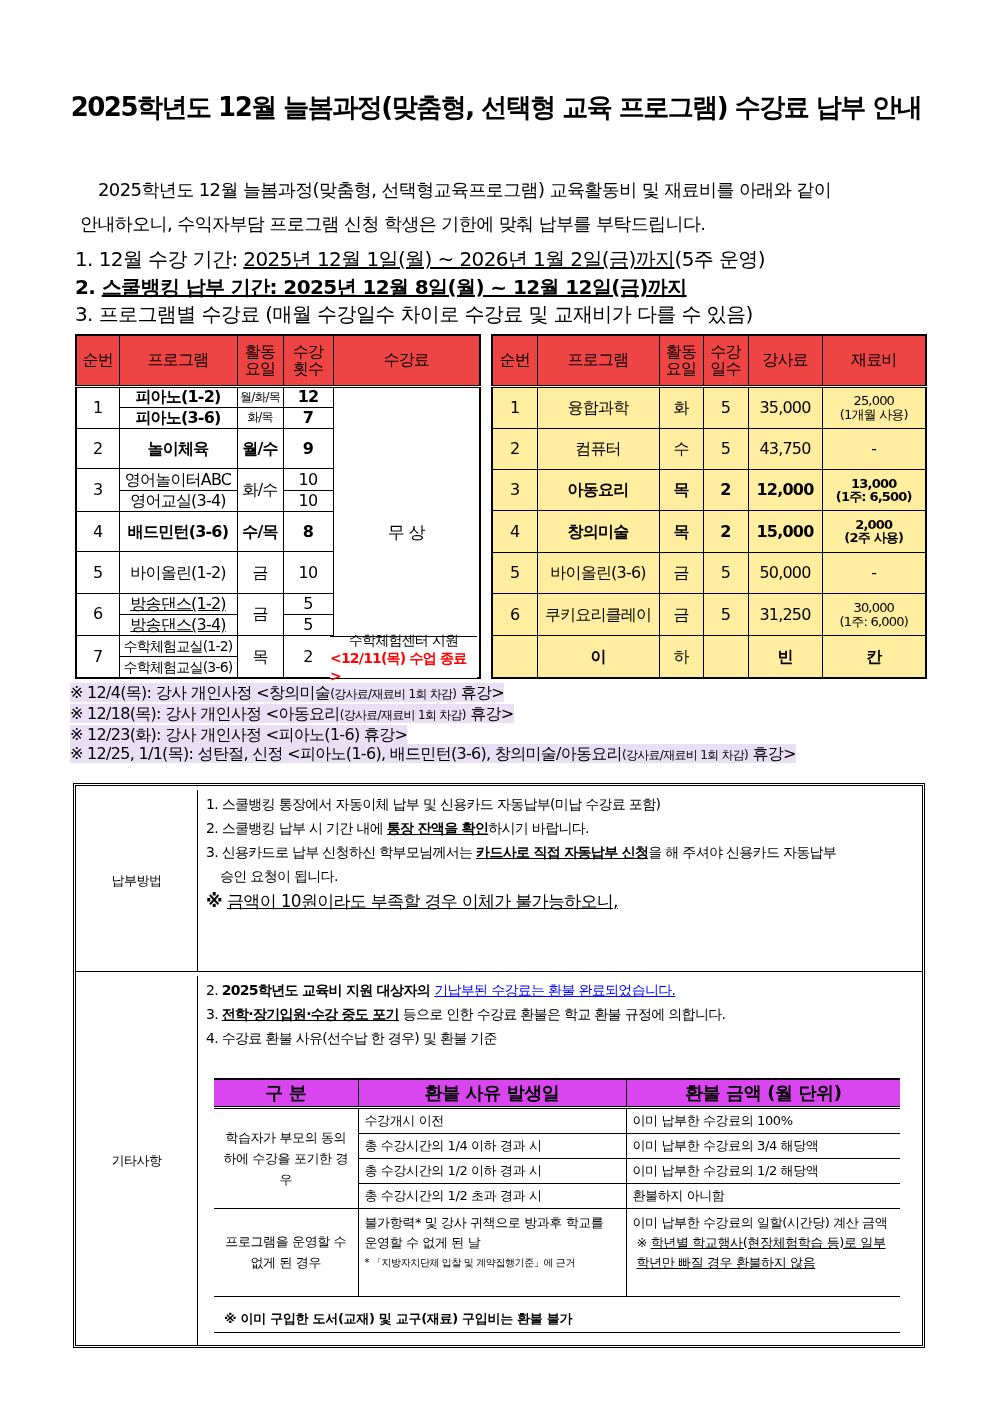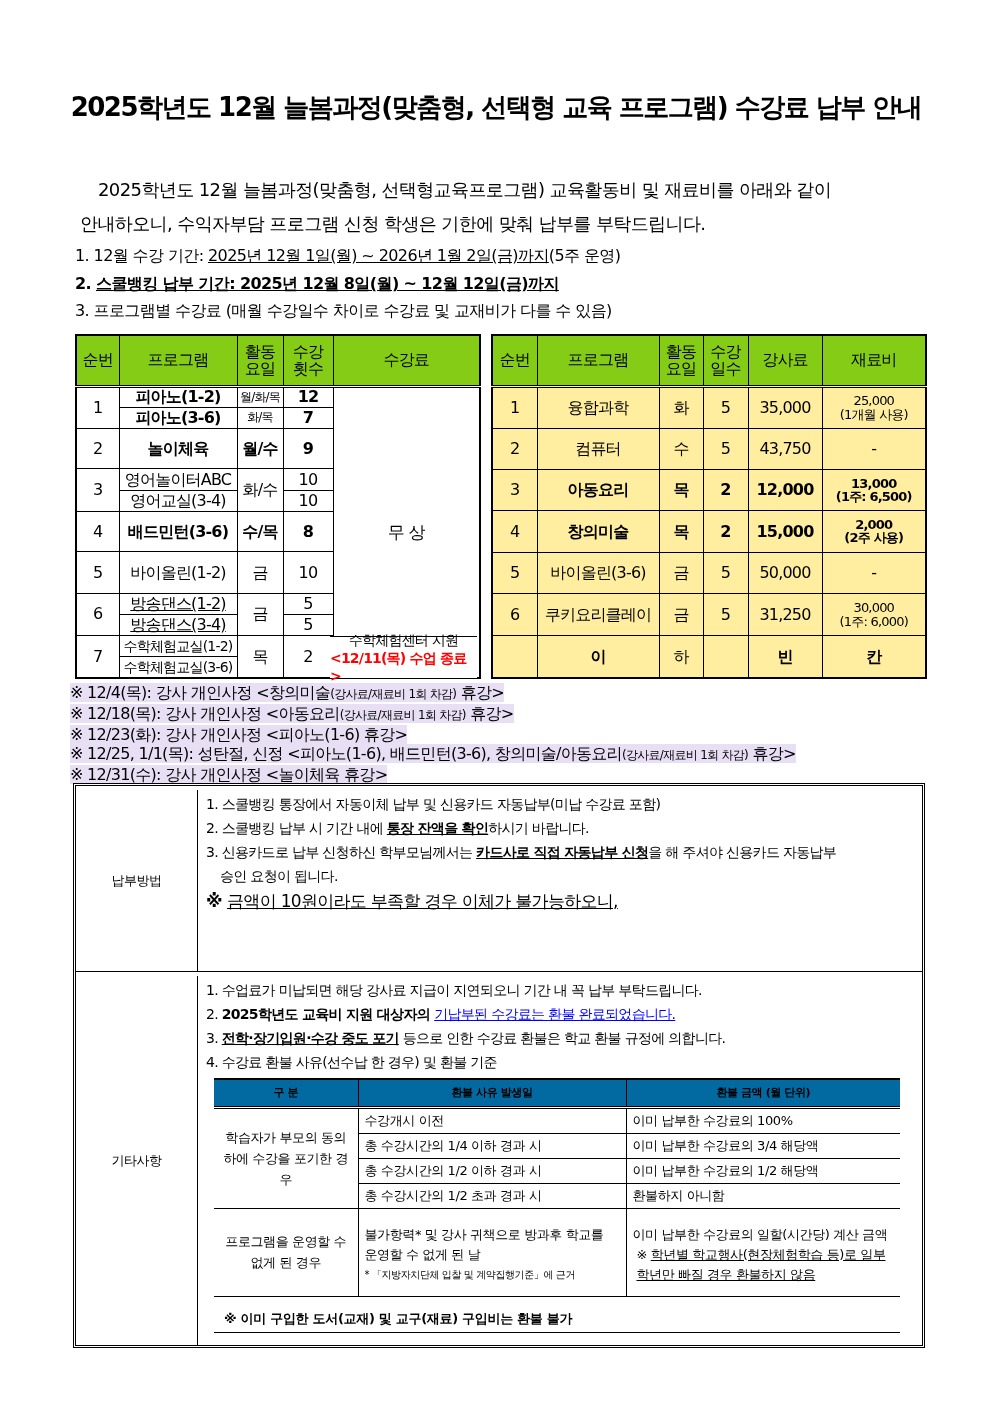--- a/index.html
+++ b/index.html
@@ -1,51 +1,51 @@
 <!DOCTYPE html>
 <html><head>
 <meta charset="utf-8">
 <style>
   * { box-sizing: border-box; margin: 0; padding: 0; }
   body { width: 992px; height: 1403px; background: #ffffff; font-family: "DejaVu Sans", sans-serif; color: #000; position: relative; overflow: hidden; }
   .abs { position: absolute; }
   .title { left: 0; width: 992px; top: 90px; text-align: center; font-size: 26px; font-weight: bold; letter-spacing: -1.5px; }
   .intro { left: 80px; width: 835px; font-size: 18px; letter-spacing: -0.6px; line-height: 34px; margin-top: 16px; }
-  .item { left: 75px; font-size: 16px; letter-spacing: -0.6px; }
+  .item { left: 75px; font-size: 20px; letter-spacing: -0.6px; }
   .u { text-decoration: underline; }
   .b { font-weight: bold; }
 
   table { border-collapse: collapse; table-layout: fixed; }
   .tbl td, .tbl th { border: 1px solid #000; text-align: center; vertical-align: middle; font-size: 16px; letter-spacing: -0.8px; line-height: 1.1; padding: 0; }
   .tbl { border: 2px solid #000; }
-  .tbl thead th { background: #84cc16; font-weight: normal; height: 51px; border-bottom: 3px double #000; }
+  .tbl thead th { background: #ef4444; font-weight: normal; height: 51px; border-bottom: 3px double #000; }
   .tbl .sm { font-size: 12px; }
   .tbl .xs { font-size: 13px; line-height: 1.05; }
   .left-tbl td { background: #ffffff; }
   .right-tbl td { background: #ffeea0; }
   .red { color: #ff0000; }
   .ul { text-decoration: underline; }
 
   .notes { left: 70px; top: 683px; font-size: 16px; letter-spacing: -0.7px; line-height: 19px; }
   .notes div span.hl { background: #e8dff5; }
   .notes .smn { font-size: 12px; }
 
   .box { left: 73px; top: 783px; width: 852px; height: 565px; border: 3px double #000; }
   .box-row { position: absolute; left: 0; right: 0; border-bottom: 1px solid #000; }
   .box-label { position: absolute; left: 0; width: 122px; top: 4px; bottom: 0; border-right: 1px solid #000; display: flex; align-items: center; justify-content: center; font-size: 13px; letter-spacing: -0.5px; }
   .box-content { position: absolute; left: 122px; right: 0; top: 0; bottom: 0; padding: 6px 8px 0 8px; font-size: 14px; letter-spacing: -0.7px; line-height: 24px; }
   .big { font-size: 17px; line-height: 26px; }
   .blue { color: #0000ff; }
 
   .refund { position: absolute; left: 16px; width: 686px; border-collapse: collapse; table-layout: fixed; font-size: 13px; letter-spacing: -0.4px; }
-  .refund th { background: #0369a1; height: 28px; font-weight: bold; border-top: 2px solid #000; border-bottom: 3px double #000; border-left: 1px solid #000; font-size: 11px; }
+  .refund th { background: #d946ef; height: 28px; font-weight: bold; border-top: 2px solid #000; border-bottom: 3px double #000; border-left: 1px solid #000; font-size: 18px; }
   .refund th:first-child { border-left: none; }
   .refund td { border-left: 1px solid #000; border-bottom: 1px solid #000; height: 25px; padding: 0 6px; text-align: left; }
   .refund td.cat { text-align: center; border-left: none; line-height: 21px; }
-  .refund td.tall { line-height: 20px; padding-top: 16px; padding-bottom: 3px; vertical-align: top; margin-top: 22px; }
+  .refund td.tall { line-height: 20px; padding-top: 4px; padding-bottom: 3px; vertical-align: top; margin-top: 22px; }
   .refund .tiny { font-size: 10px; }
   .refund-note { position: absolute; left: 16px; width: 686px; height: 35px; border-bottom: 1px solid #000; font-size: 13px; font-weight: bold; padding: 9px 10px; letter-spacing: -0.3px; }
 </style>
 </head>
 <body>
 
 <div class="abs title">2025학년도 12월 늘봄과정(맞춤형, 선택형 교육 프로그램) 수강료 납부 안내</div>
 
 <div class="abs intro" style="top:157px; text-indent:18px;">2025학년도 12월 늘봄과정(맞춤형, 선택형교육프로그램) 교육활동비 및 재료비를 아래와 같이</div>
 <div class="abs intro" style="top:191px;">안내하오니, 수익자부담 프로그램 신청 학생은 기한에 맞춰 납부를 부탁드립니다.</div>
@@ -220,40 +220,38 @@
         <td class="b">칸</td>
     </tr>
   </tbody>
 </table>
 
 <div class="abs notes">
   <div><span class="hl"><span>※ 12/4(목): 강사 개인사정 &lt;창의미술</span><span class="smn">(강사료/재료비 1회 차감)</span><span> 휴강&gt;</span></span></div>
   <div><span class="hl"><span>※ 12/18(목): 강사 개인사정 &lt;아동요리</span><span class="smn">(강사료/재료비 1회 차감)</span><span> 휴강&gt;</span></span></div>
   <div><span class="hl"><span>※ 12/23(화): 강사 개인사정 &lt;피아노(1-6) 휴강&gt;</span></span></div>
   <div><span class="hl"><span>※ 12/25, 1/1(목): 성탄절, 신정 &lt;피아노(1-6), 배드민턴(3-6), 창의미술/아동요리</span><span class="smn">(강사료/재료비 1회 차감)</span><span> 휴강&gt;</span></span></div>
-  <div><span class="hl"><span>※ 12/31(수): 강사 개인사정 &lt;놀이체육 휴강&gt;</span></span></div>
 </div>
 
 <div class="abs box">
 
   <div class="box-row" style="top:0; height:186px;">
     <div class="box-label">납부방법</div>
     <div class="box-content">
       <div>1. 스쿨뱅킹 통장에서 자동이체 납부 및 신용카드 자동납부(미납 수강료 포함)</div>
       <div><span>2. 스쿨뱅킹 납부 시 기간 내에 </span><span class="b u">통장 잔액을 확인</span><span>하시기 바랍니다.</span></div>
       <div><span>3. 신용카드로 납부 신청하신 학부모님께서는 </span><span class="b u">카드사로 직접 자동납부 신청</span><span>을 해 주셔야 신용카드 자동납부</span></div>
       <div style="padding-left:14px;">승인 요청이 됩니다.</div>
       <div class="big"><span class="b">※ </span><span class="u">금액이 10원이라도 부족할 경우 이체가 불가능하오니,</span></div>
     </div>
   </div>
 
   <div class="box-row" style="top:186px; bottom:0; border-bottom:none;">
     <div class="box-label">기타사항</div>
     <div class="box-content">
-      <div>1. 수업료가 미납되면 해당 강사료 지급이 지연되오니 기간 내 꼭 납부 부탁드립니다.</div>
       <div><span>2. </span><span class="b">2025학년도 교육비 지원 대상자의 </span><span class="blue u">기납부된 수강료는 환불 완료되었습니다.</span></div>
       <div><span>3. </span><span class="b u">전학·장기입원·수강 중도 포기</span><span> 등으로 인한 수강료 환불은 학교 환불 규정에 의합니다.</span></div>
       <div>4. 수강료 환불 사유(선수납 한 경우) 및 환불 기준</div>
 
       <table class="refund" style="top:106px;">
         <colgroup>
             <col style="width:144px">
             <col style="width:268px">
             <col style="width:274px">
           </colgroup>

